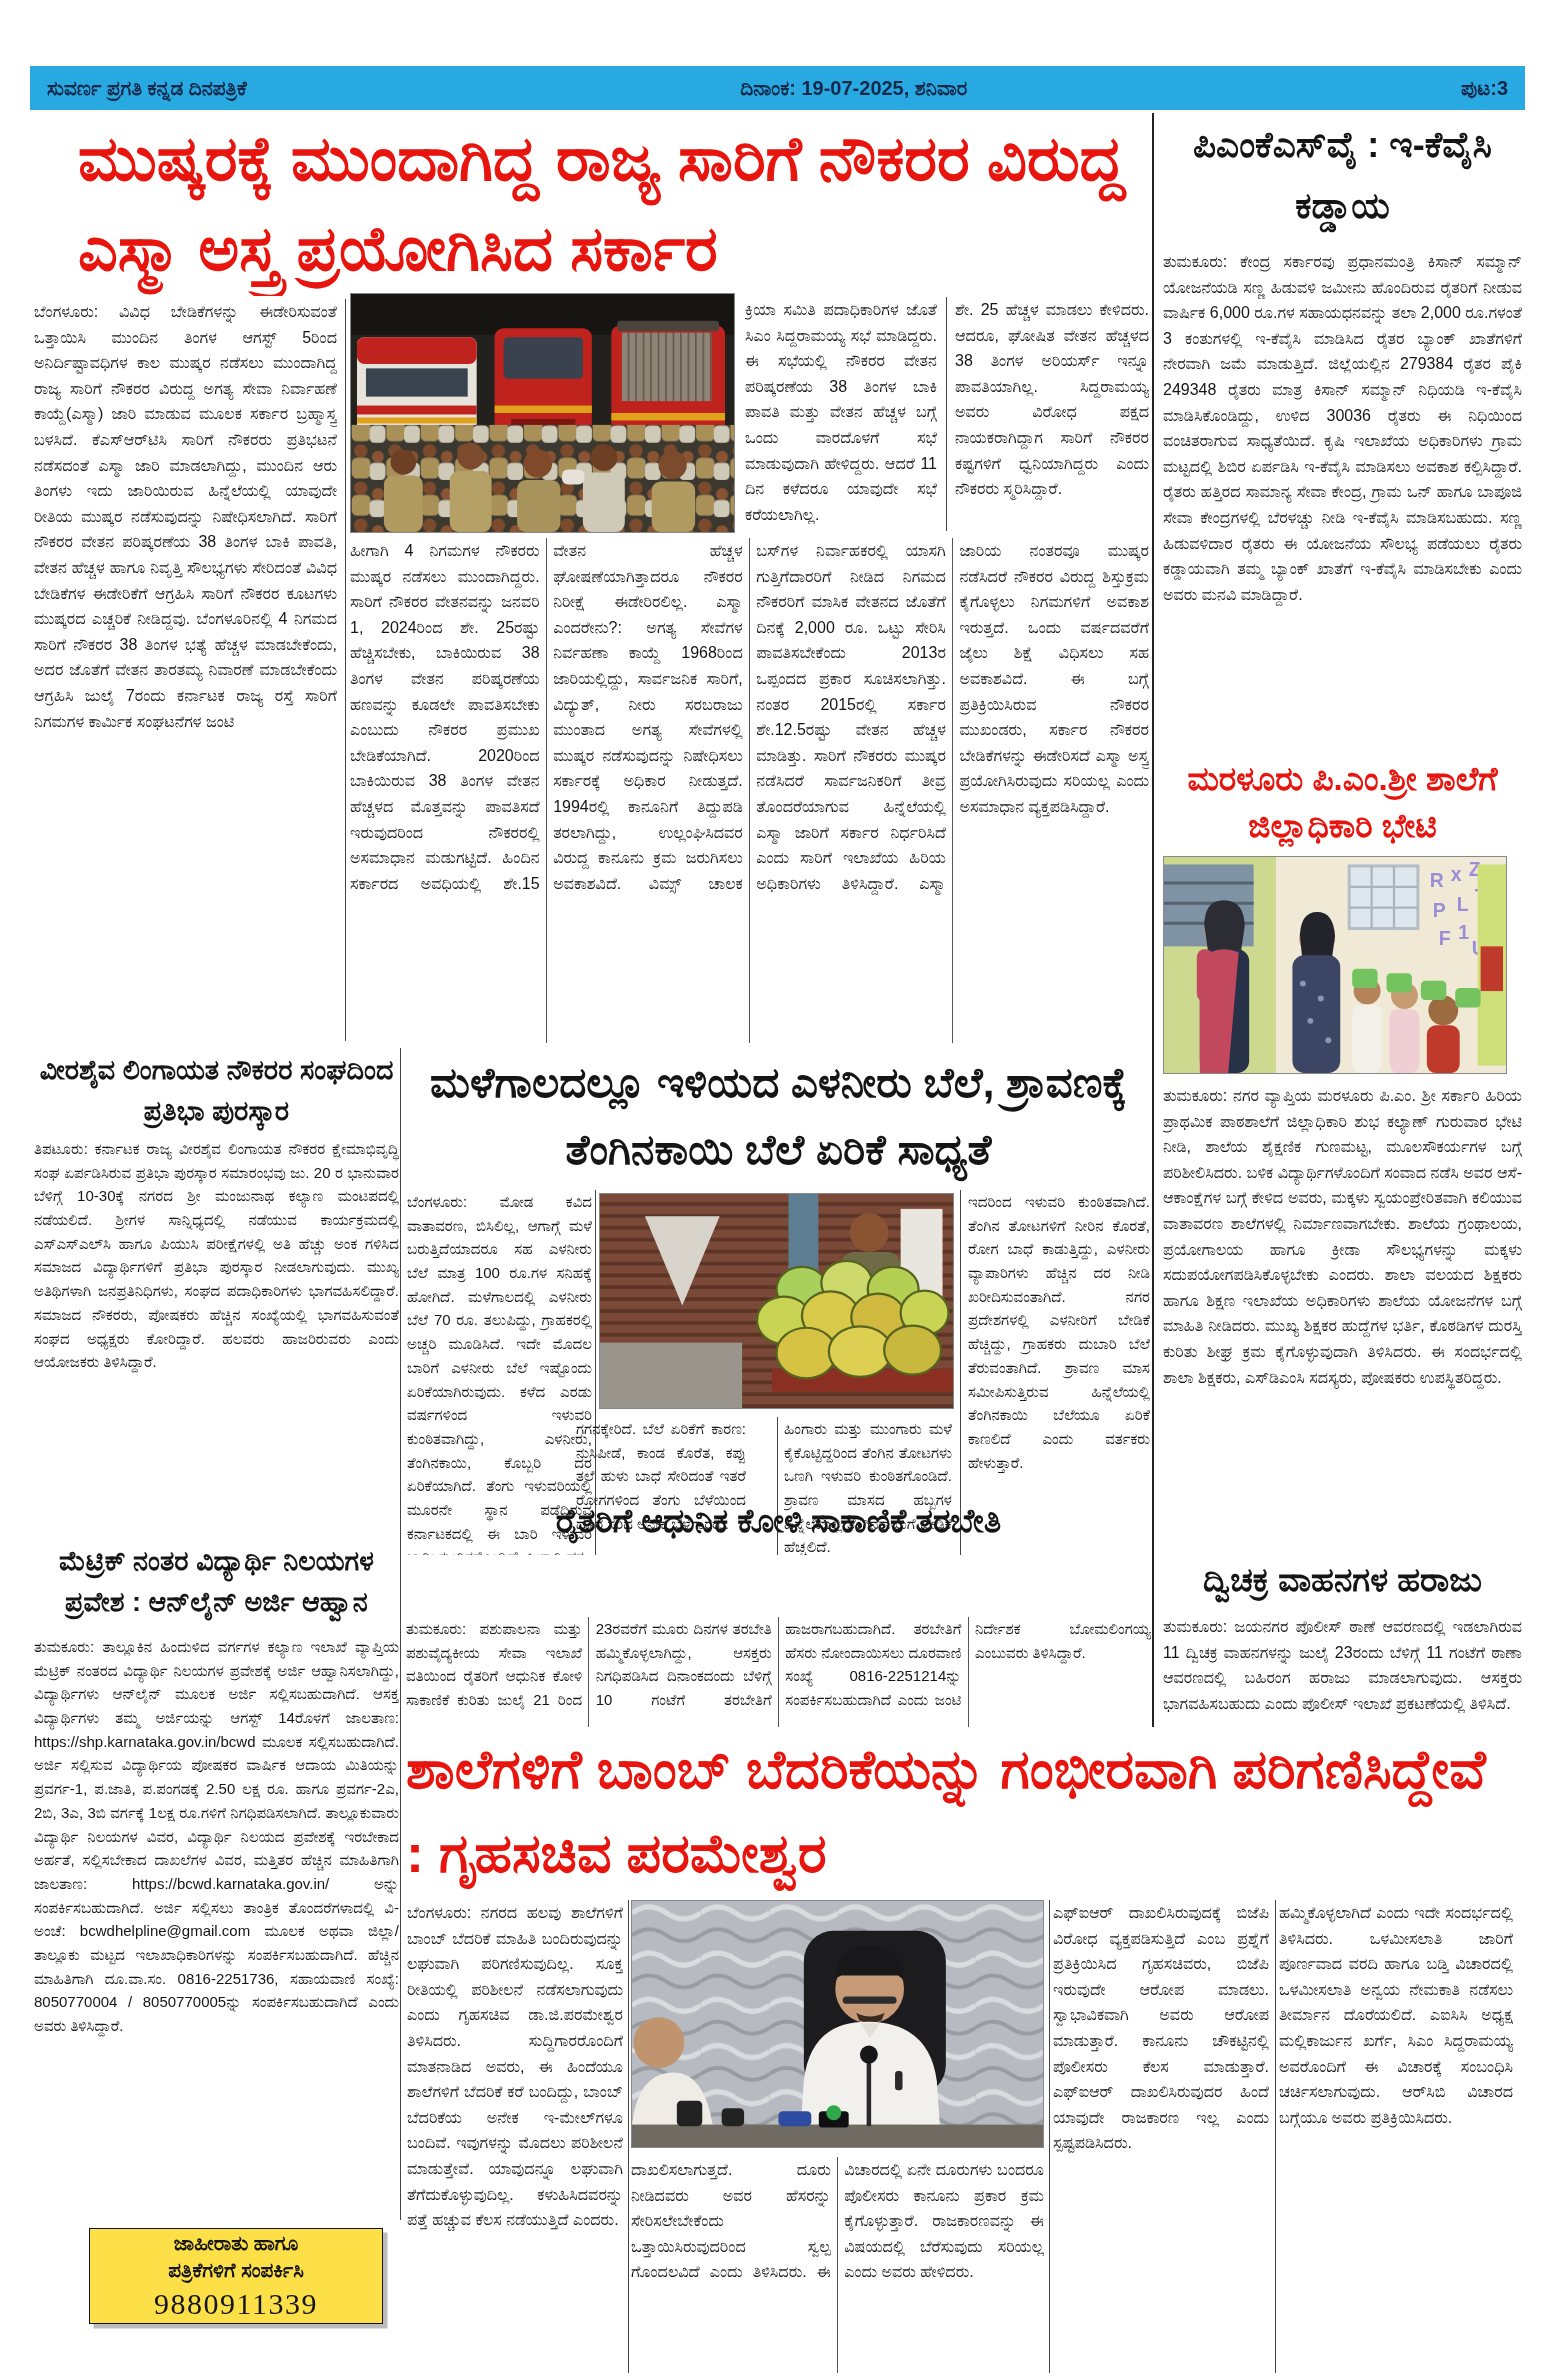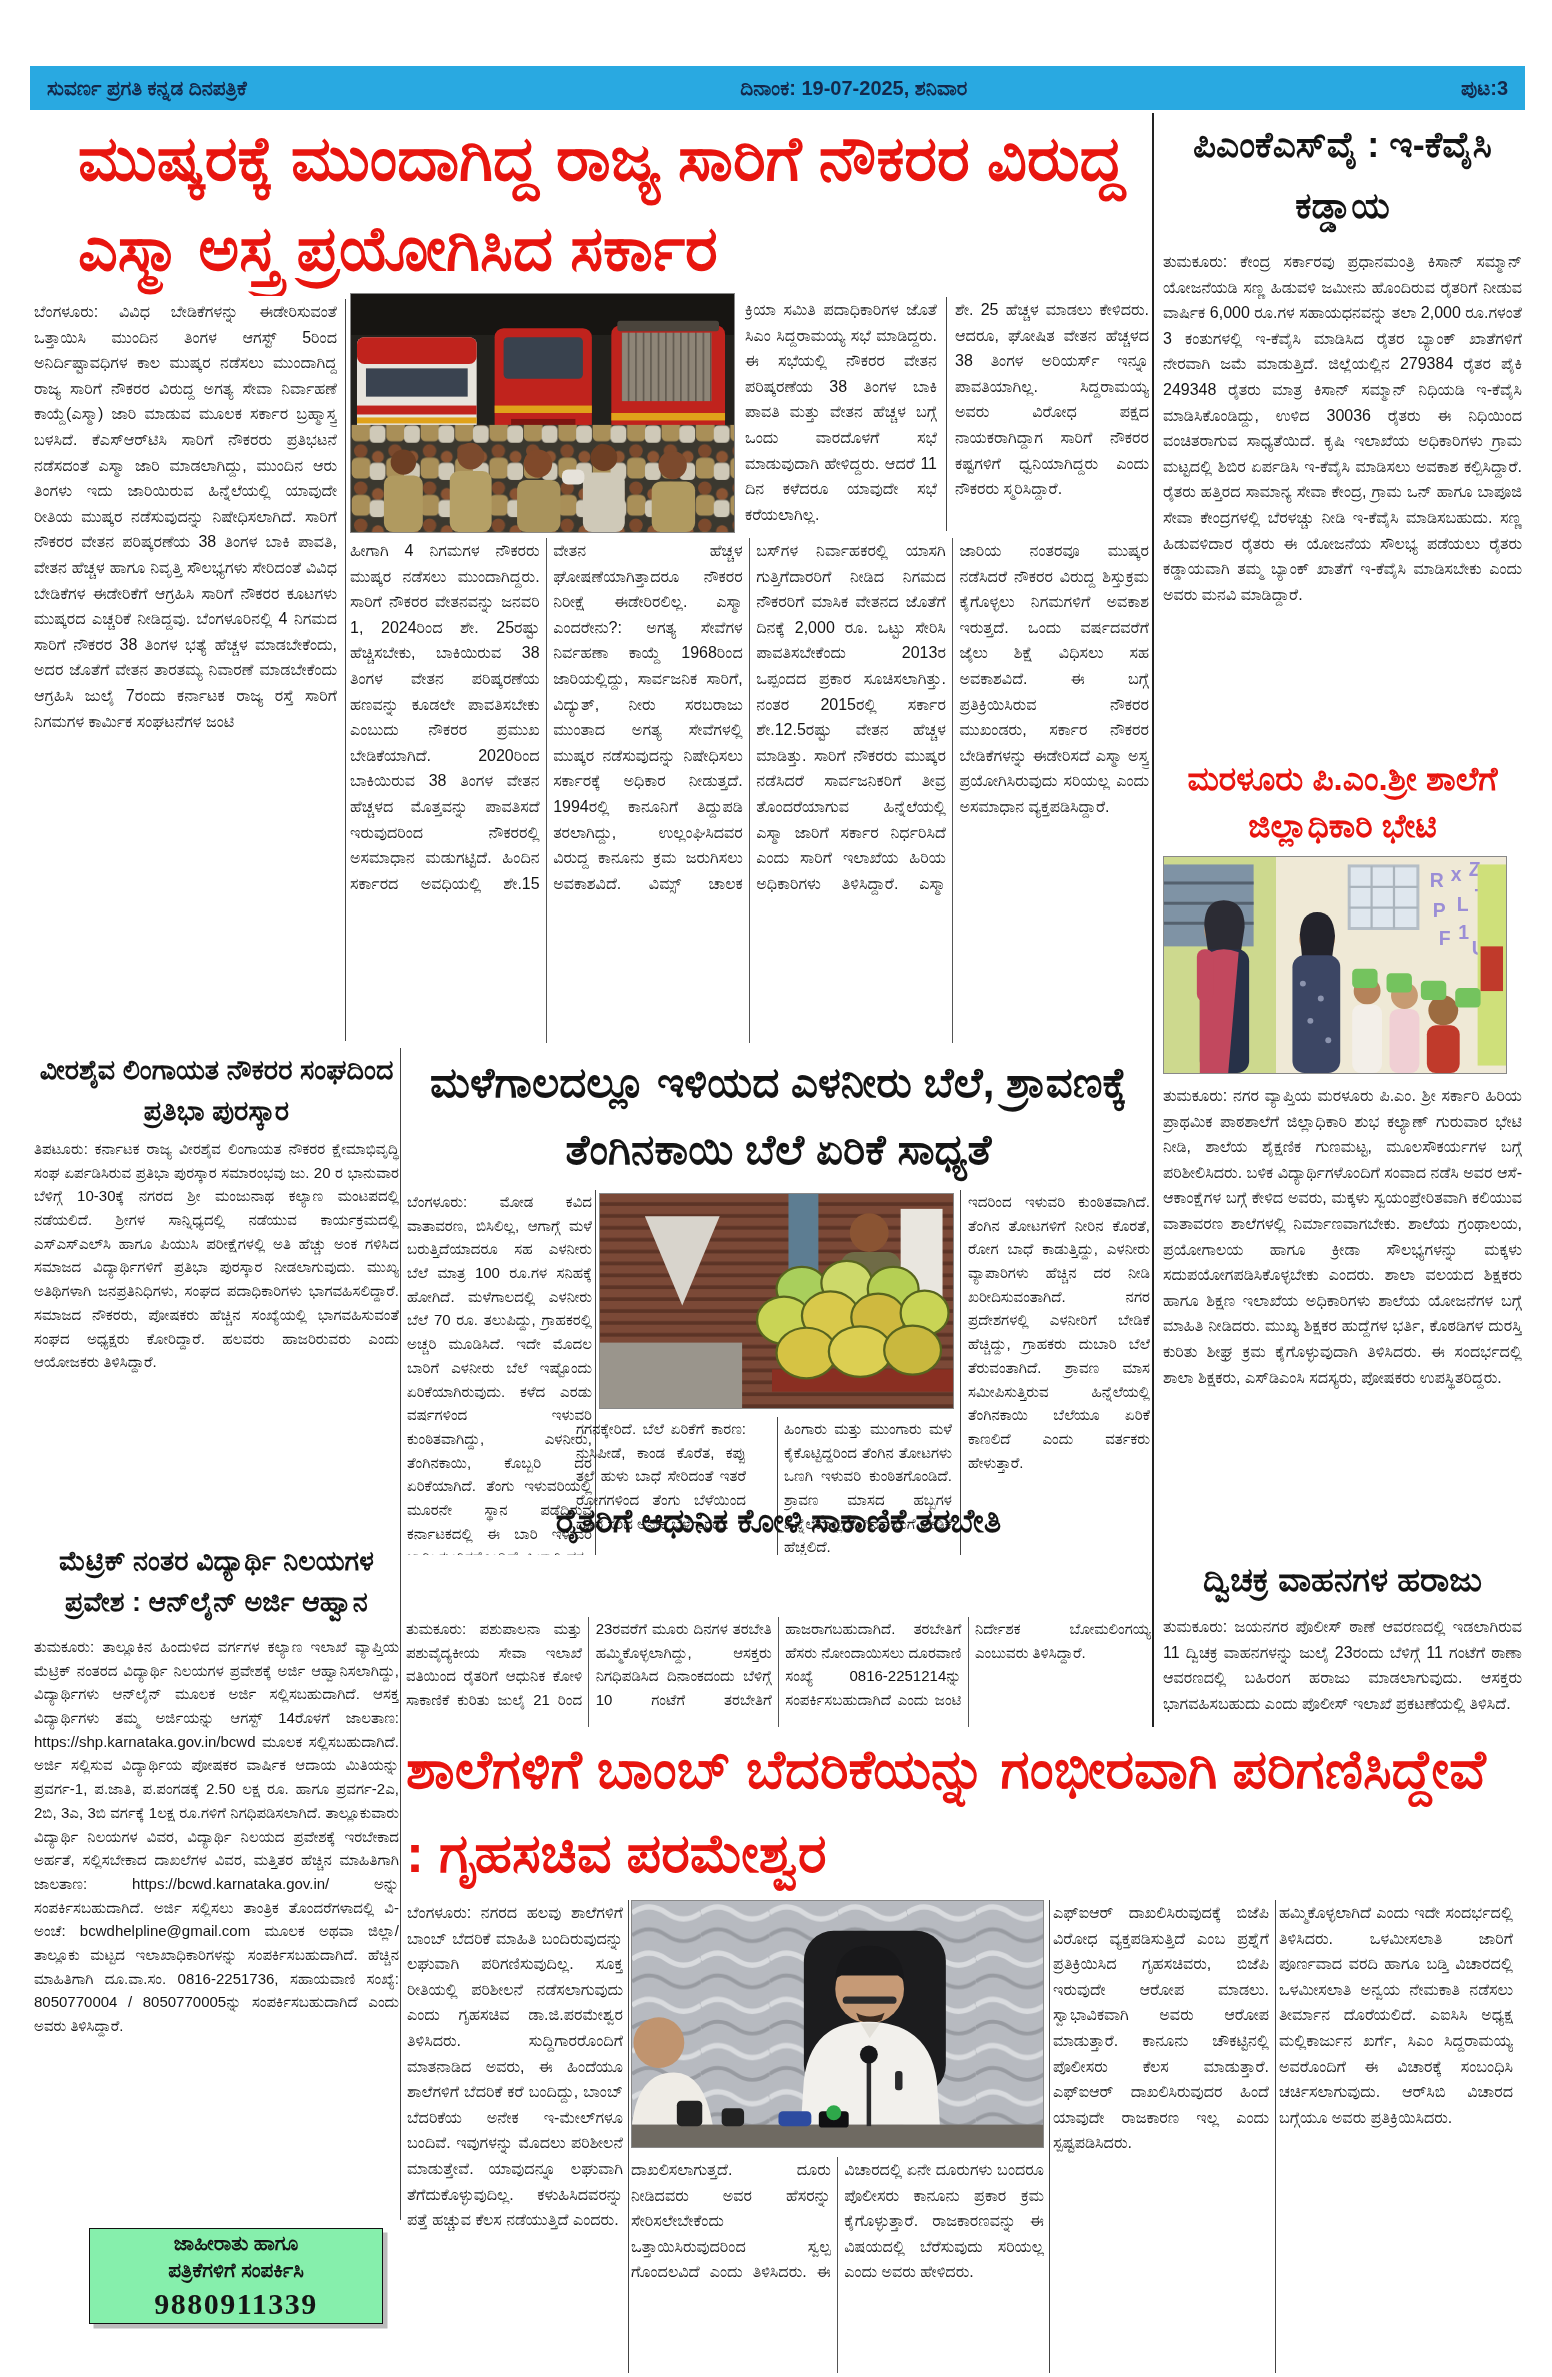--- a/index.html
+++ b/index.html
@@ -16,24 +16,24 @@
   .bt{font-size:16px;line-height:1.6;text-align:justify;overflow:hidden;word-break:break-word;}
   .bt.small{font-size:15px;line-height:1.58;}
   .cols4{column-count:4;column-gap:13.5px;column-rule:0.8px solid #555;}
   .cols2{column-count:2;column-gap:13.5px;column-rule:0.8px solid #555;}
   .vrule{background:#444;width:0.8px;}
   .vrule.thick{width:1.5px;background:#222;}
   
   .photo{overflow:hidden;background:#222;border:0.8px solid #888;box-sizing:border-box;}
   .photo svg{display:block;width:100%;height:100%;}
   
-  .adbox{border:1.9px solid #111;box-shadow:4.5px 4.5px 0 #bbb;background:#86efac;text-align:center;
+  .adbox{border:1.9px solid #111;box-shadow:4.5px 4.5px 0 #bbb;background:#fde047;text-align:center;
          display:flex;flex-direction:column;justify-content:center;gap:4.5px;box-sizing:border-box;}
   .adbox .l{font-size:20px;font-weight:bold;}
-  .adbox .ph{font-size:30px;font-weight:bold;font-family:"Liberation Serif",serif;letter-spacing:1.5px;}
+  .adbox .ph{font-size:30px;font-weight:normal;font-family:"Liberation Serif",serif;letter-spacing:1.5px;}
 </style>
 </head>
 <body>
 
 <div class="abs bar" style="left:30px;top:66px;width:1495px;height:44px;">
   <span>ಸುವರ್ಣ ಪ್ರಗತಿ ಕನ್ನಡ ದಿನಪತ್ರಿಕೆ</span>
   <span>ದಿನಾಂಕ: 19-07-2025, ಶನಿವಾರ</span>
   <span>ಪುಟ:3</span>
 </div>
 

